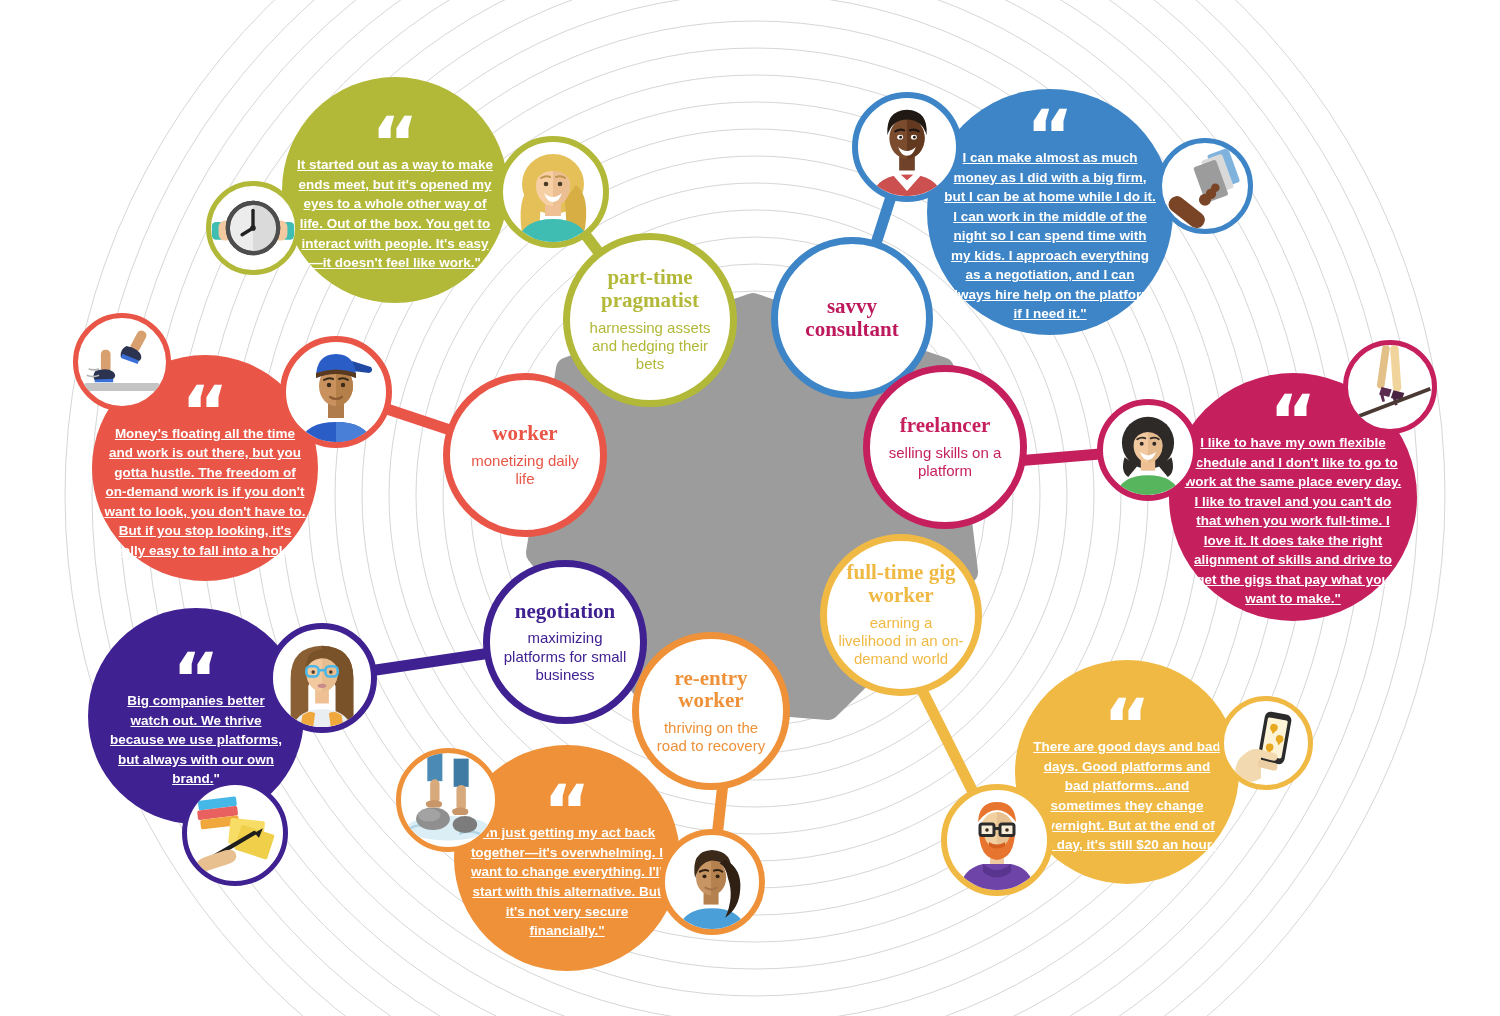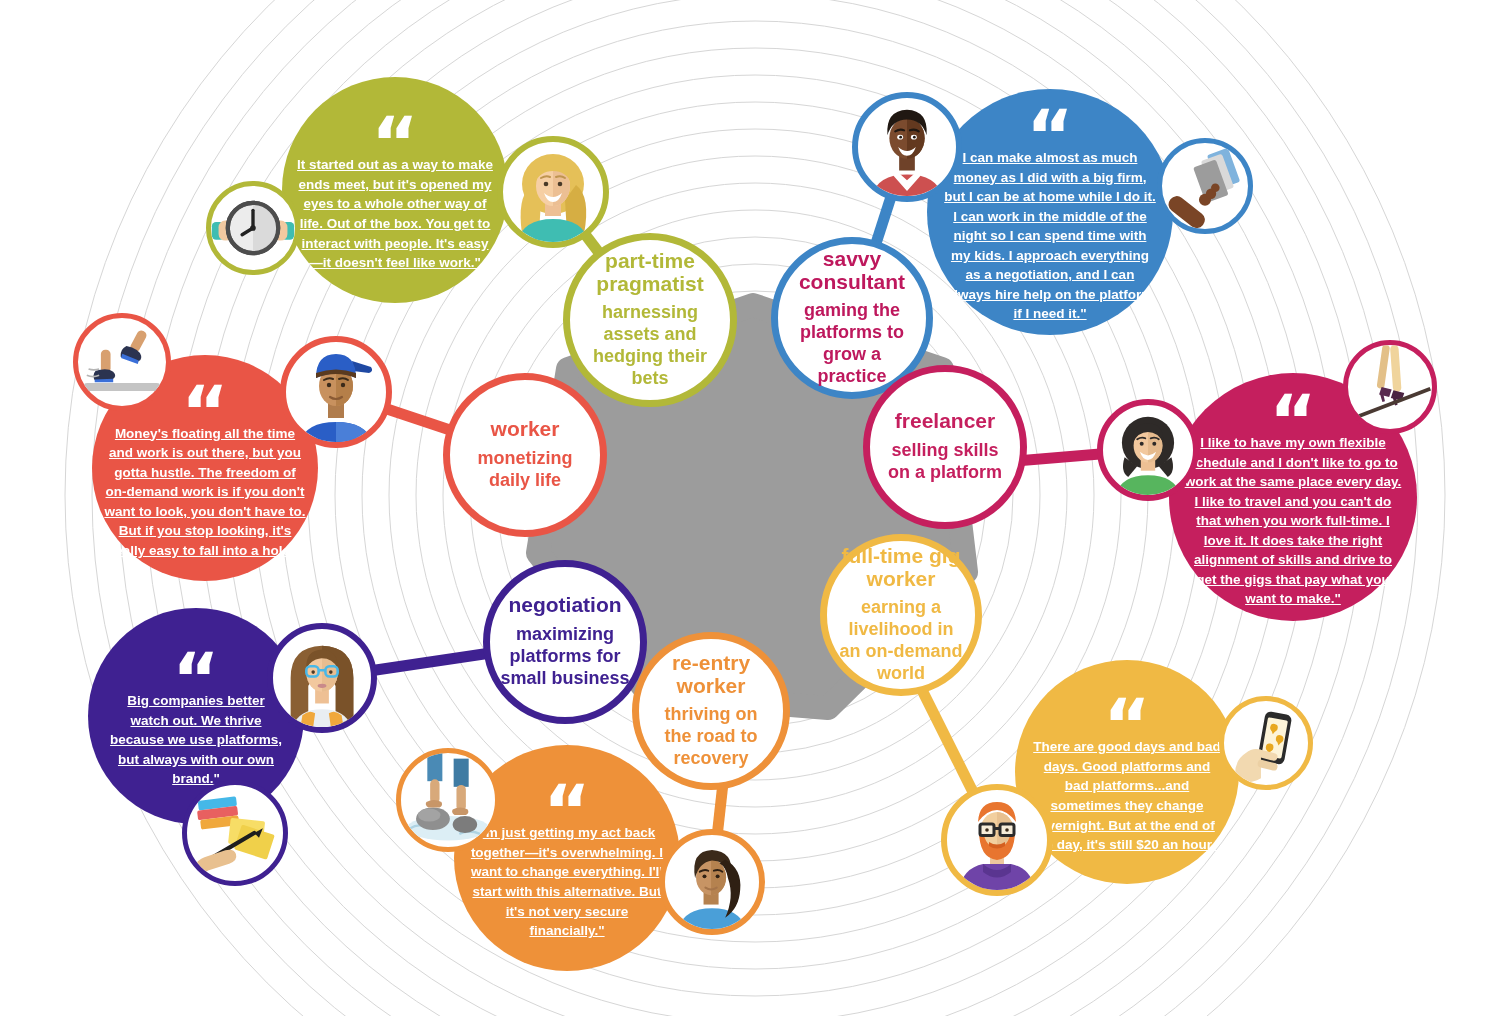--- a/index.html
+++ b/index.html
@@ -8,22 +8,22 @@
   #bg{position:absolute;left:0;top:0;width:1500px;height:1016px;}
   #rings circle{fill:none;stroke:#d6d6d6;stroke-width:1;}
   .bubble{position:absolute;border-radius:50%;color:#fff;display:flex;flex-direction:column;
           align-items:center;justify-content:center;text-align:center;box-sizing:border-box;}
   .qmark{font-family:"DejaVu Sans",sans-serif;font-weight:bold;font-size:72px;line-height:1;
          height:44px;overflow:hidden;margin-bottom:4px;}
   .qtext{font-size:13.5px;font-weight:bold;line-height:1.45;text-decoration:underline;}
   .node{position:absolute;border-radius:50%;background:#fff;border-style:solid;border-width:7px;
         display:flex;flex-direction:column;align-items:center;justify-content:center;
         text-align:center;box-sizing:border-box;padding:0 10px;}
-  .node-title{font-family:Liberation Sans, sans-serif;font-weight:bold;font-size:21px;line-height:1.08;}
-  .node-sub{font-size:18px;line-height:1.22;margin-top:7px;font-weight:bold;}
+  .node-title{font-family:Liberation Serif, serif;font-weight:bold;font-size:21px;line-height:1.08;}
+  .node-sub{font-size:15px;line-height:1.22;margin-top:7px;}
   .avatar,.icon-circle{position:absolute;border-radius:50%;border-style:solid;background:#fff;
         overflow:hidden;box-sizing:border-box;}
   .avatar{border-width:6px;}
   .icon-circle{border-width:5px;}
   .avatar svg,.icon-circle svg{display:block;width:100%;height:100%;}
 </style>
 </head>
 <body>
 
 <div id="canvas">
@@ -323,21 +323,20 @@
         <circle cx="60" cy="40" r="1.8" fill="#3a2a1a"></circle>
     </svg>
   </div>
 
   <div class="node" style="left:563px;top:233px;width:174px;height:174px;border-color:#b2b838;color:#b2b838">
     <div class="node-title">part-time pragmatist</div>
     <div class="node-sub">harnessing assets and hedging their bets</div>
   </div>
   <div class="node" style="left:771px;top:237px;width:162px;height:162px;border-color:#3d85c6;color:#be185d">
     <div class="node-title">savvy consultant</div>
-    <div class="node-sub">gaming the platforms to grow a practice</div>
   </div>
   <div class="node" style="left:443px;top:373px;width:164px;height:164px;border-color:#e95546;color:#e95546">
     <div class="node-title">worker</div>
     <div class="node-sub">monetizing daily life</div>
   </div>
   <div class="node" style="left:863px;top:365px;width:164px;height:164px;border-color:#c51f5e;color:#c51f5e">
     <div class="node-title">freelancer</div>
     <div class="node-sub">selling skills on a platform</div>
   </div>
   <div class="node" style="left:483px;top:560px;width:164px;height:164px;border-color:#3f2191;color:#3f2191">

